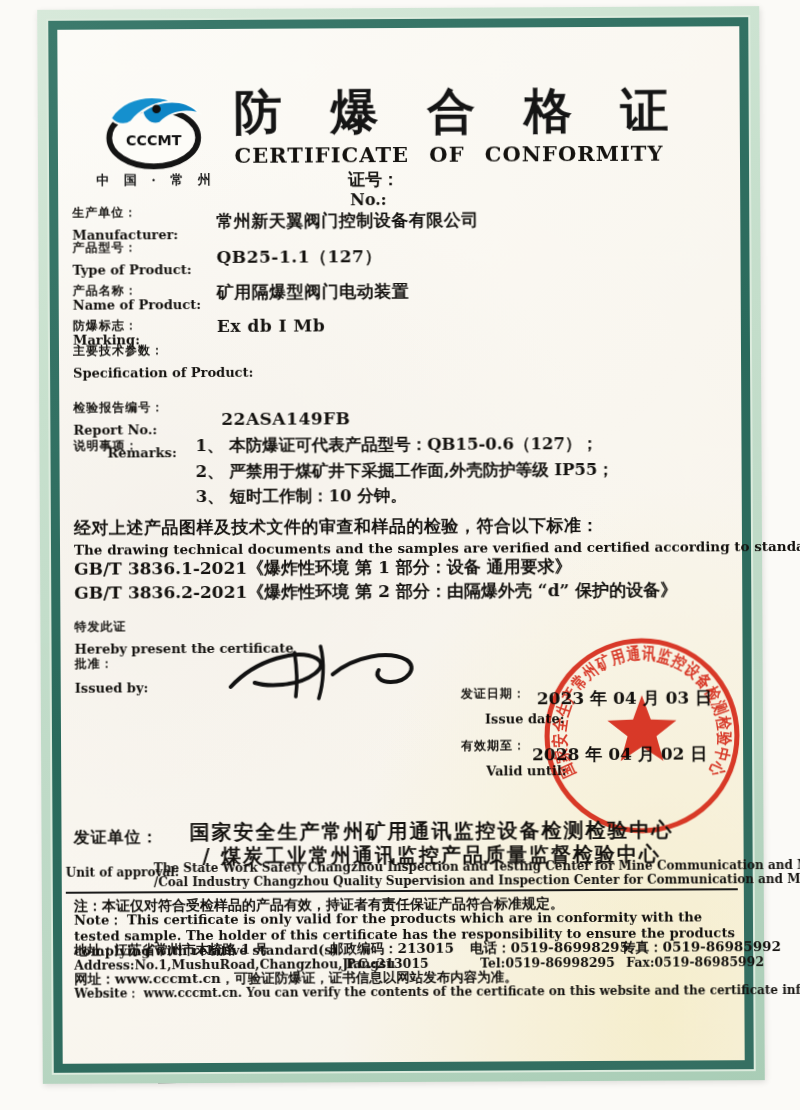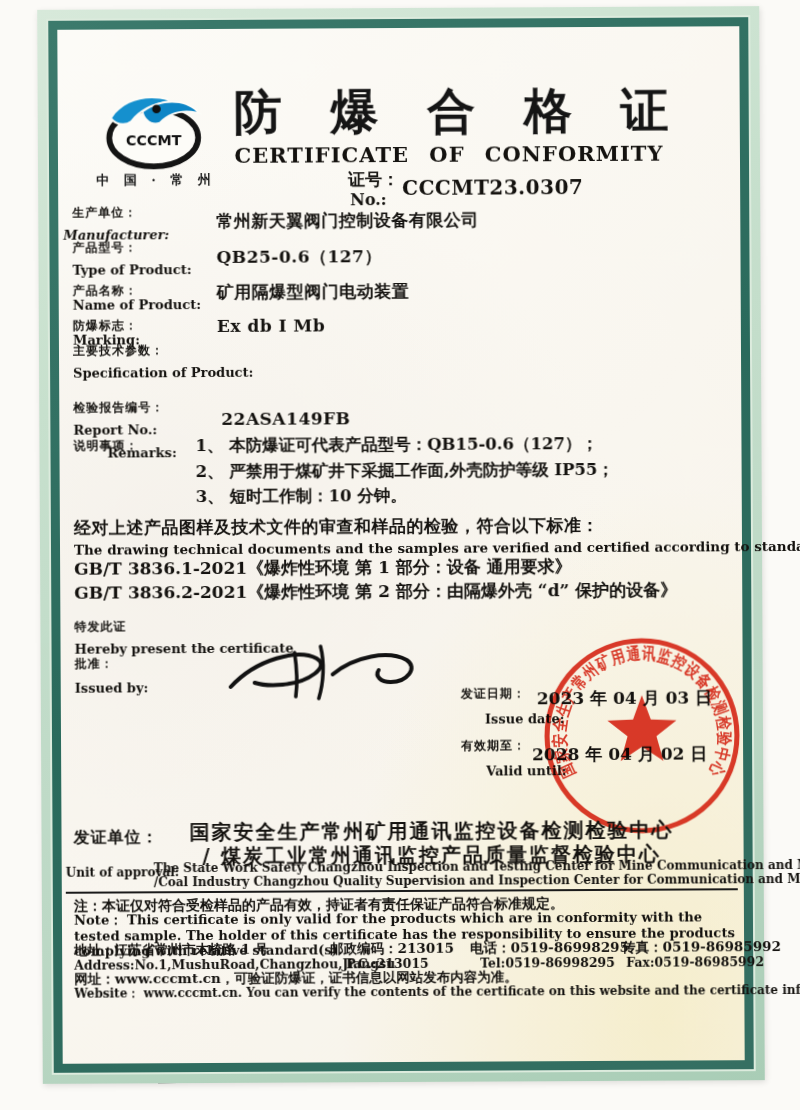--- a/index.html
+++ b/index.html
@@ -82,29 +82,28 @@
       <circle cx="76" cy="22" r="6" fill="#101010"></circle>
       <text x="72" y="72" text-anchor="middle" font-family="DejaVu Sans, sans-serif" font-size="20" font-weight="bold" fill="#111">CCCMT</text>
     </svg>
     <div class="abs logo-cn" style="left:28px;top:142px;width:140px;">中 国 · 常 州</div>
 
     <div class="abs title-zh" style="left:176px;top:52px;width:430px;">防 爆 合 格 证</div>
     <div class="abs title-en" style="left:176px;top:106px;width:430px;">CERTIFICATE OF CONFORMITY</div>
 
     <div class="abs no-zh" style="left:290px;top:140px;">证号：</div>
     <div class="abs no-en" style="left:292px;top:162px;">No.:</div>
-    <div class="abs no-val" style="left:344px;top:148px;">CCCMT23.0307</div>
 
     <div class="abs lbl-zh" style="left:14px;top:175px;">生产单位：</div>
-    <div class="abs lbl-en" style="left:5px;top:198px;font-style:italic;">Manufacturer:</div>
+    <div class="abs lbl-en" style="left:14px;top:198px;">Manufacturer:</div>
     <div class="abs val" style="left:158px;top:181px;">常州新天翼阀门控制设备有限公司</div>
 
     <div class="abs lbl-zh" style="left:14px;top:210px;">产品型号：</div>
     <div class="abs lbl-en" style="left:14px;top:233px;">Type of Product:</div>
-    <div class="abs val" style="left:158px;top:217px;">QB25-0.6（127）</div>
+    <div class="abs val" style="left:158px;top:217px;">QB25-1.1（127）</div>
 
     <div class="abs lbl-zh" style="left:14px;top:245px;margin-top:8px;">产品名称：</div>
     <div class="abs lbl-en" style="left:14px;top:268px;">Name of Product:</div>
     <div class="abs val" style="left:158px;top:252px;">矿用隔爆型阀门电动装置</div>
 
     <div class="abs lbl-zh" style="left:14px;top:288px;text-align:center;">防爆标志：</div>
     <div class="abs lbl-en" style="left:14px;top:303px;">Marking:</div>
     <div class="abs val" style="left:158px;top:287px;">Ex db I Mb</div>
 
     <div class="abs lbl-zh" style="left:14px;top:313px;">主要技术参数：</div>

